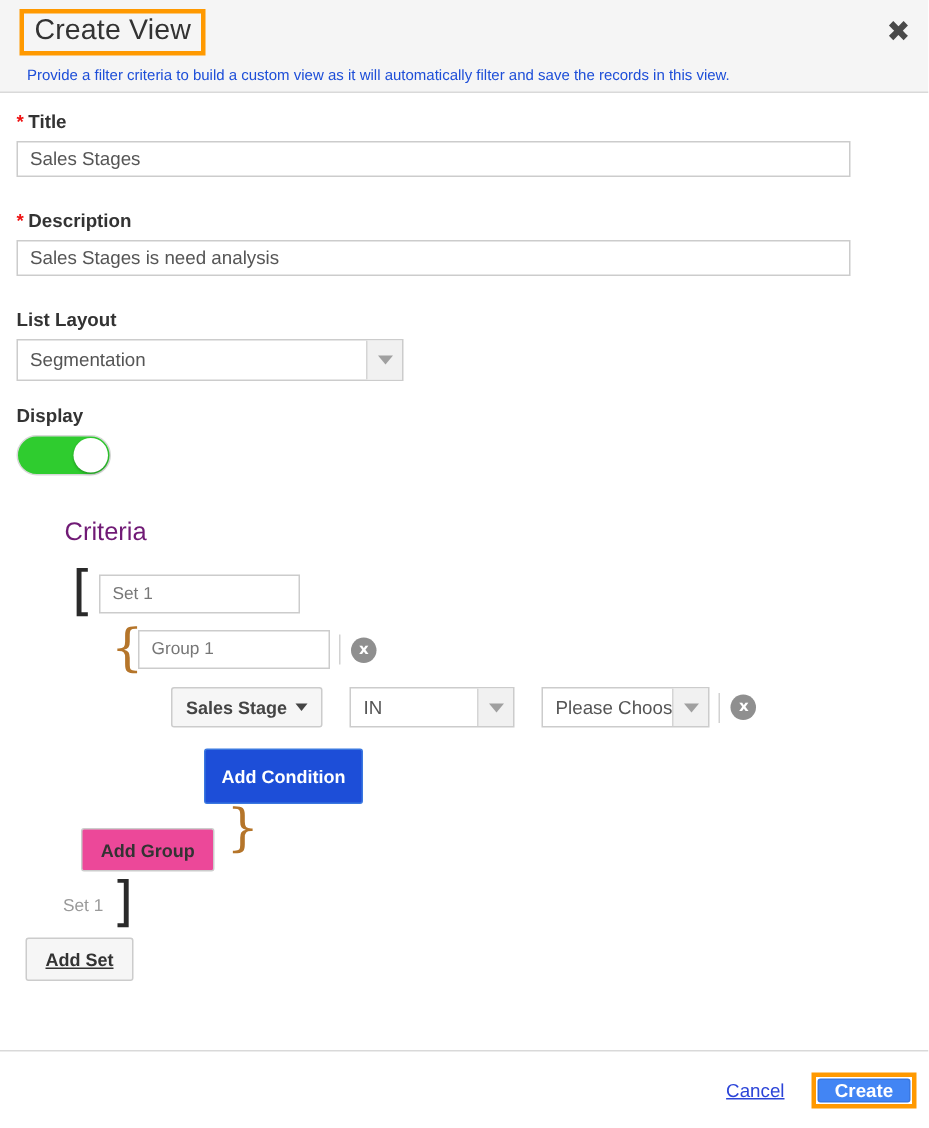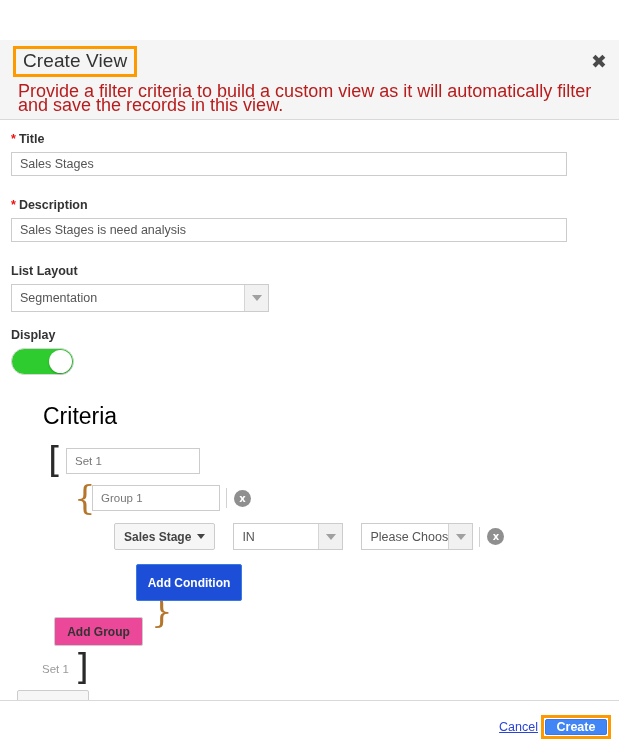--- a/index.html
+++ b/index.html
@@ -17,41 +17,40 @@
     display: flex;
     flex-direction: column;
   }
 
   
   .header {
     position: relative;
     background: #f5f5f5;
     border-bottom: 1px solid #d9d9d9;
     padding: 6px 12px 8px 12px;
-    height: 80px;
+    height: 62px;
     flex: 0 0 auto;
-    margin-top: 40px;
   }
   .title-wrap {
     display: inline-block;
     border: 3px solid #ff9900;
     padding: 1px 7px 2px 7px;
     margin-left: 1px;
   }
   .title {
     font-size: 19px;
     color: #333333;
     line-height: 22px;
     letter-spacing: .1px;
   }
   .subtitle {
     margin-top: 7px;
     margin-left: 6px;
-    font-size: 18px;
-    color: #b91c1c;
+    font-size: 10px;
+    color: #1d4ed8;
     line-height: 14px;
   }
   .close-btn {
     position: absolute;
     top: 11px; right: 10px;
     width: 20px; height: 20px;
     color: #4a4a4a;
     font-size: 19px;
     font-weight: bold;
     line-height: 20px;
@@ -145,22 +144,22 @@
     top: 1px; right: 1px;
     width: 23px; height: 23px;
     border-radius: 50%;
     background: #ffffff;
     box-shadow: 0 1px 2px rgba(0,0,0,.28);
   }
 
   
   .criteria-wrap { margin-top: 28px; padding-left: 25px; position: relative; }
   .criteria-title {
-    font-size: 23px;
-    color: #000000;
+    font-size: 17px;
+    color: #701a75;
     margin-bottom: 17px;
     margin-left: 7px;
   }
 
   .set-row {
     display: flex;
     align-items: center;
     margin-left: 12px;
   }
   .bracket-open {
@@ -339,21 +338,21 @@
     align-items: center;
     justify-content: flex-end;
     padding-right: 8px;
     gap: 0px;
   }
   .cancel-link {
     font-size: 12.5px;
     color: #2b44d8;
     text-decoration: underline;
     cursor: pointer;
-    margin-right: 3px;
+    margin-right: 18px;
   }
   .create-wrap {
     border: 3px solid #ff9900;
     padding: 1px;
     display: inline-block;
   }
   .create-btn {
     width: 62px; height: 16px;
     background: #4285f4;
     border: 1px solid #3b78e0;

